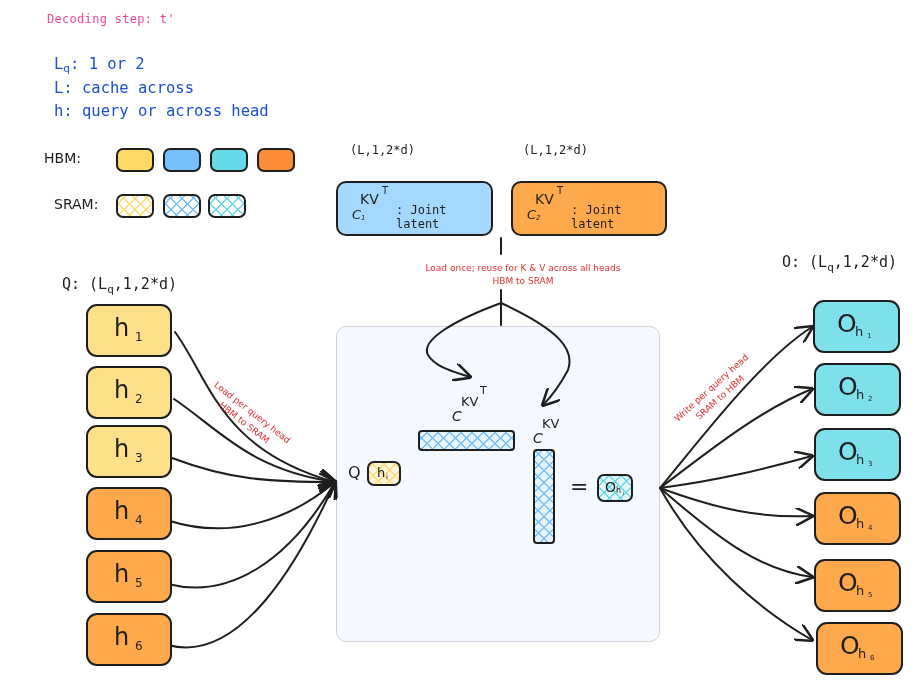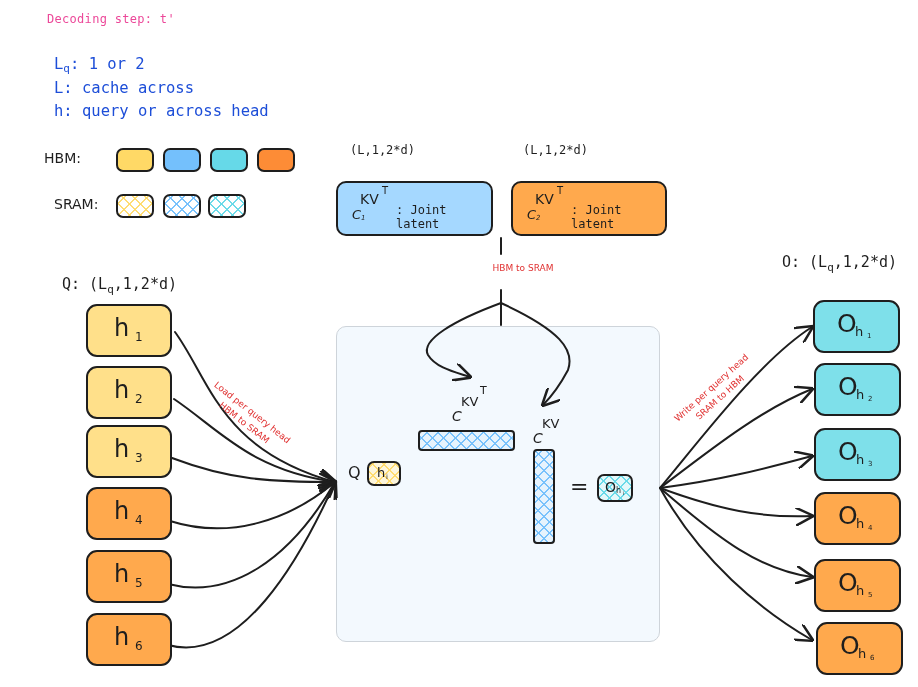--- a/index.html
+++ b/index.html
@@ -103,20 +103,21 @@
     <path d="M660 488 C700 440, 760 360, 812 327" marker-end="url(#arr)"></path>
     <path d="M660 488 C710 450, 760 410, 812 389" marker-end="url(#arr)"></path>
     <path d="M660 488 C720 480, 760 470, 812 456" marker-end="url(#arr)"></path>
     <path d="M660 488 C720 510, 760 518, 812 516" marker-end="url(#arr)"></path>
     <path d="M660 488 C720 540, 760 570, 812 577" marker-end="url(#arr)"></path>
     <path d="M660 488 C700 560, 760 610, 812 640" marker-end="url(#arr)"></path>
   </g>
 </svg>
 
 <div class="abs note" style="left:382px;top:262px;width:282px;">
+  <div>Load once; reuse for K &amp; V across all heads</div>
   <div>HBM to SRAM</div>
 </div>
 
 <div class="abs note" style="left:178px;top:405px;width:140px;transform:rotate(38deg);transform-origin:center;">
   <div>Load per query head</div>
   <div>HBM to SRAM</div>
 </div>
 
 <div class="abs note" style="left:654px;top:380px;width:124px;transform:rotate(-42deg);transform-origin:center;">
   <div>Write per query head</div>

